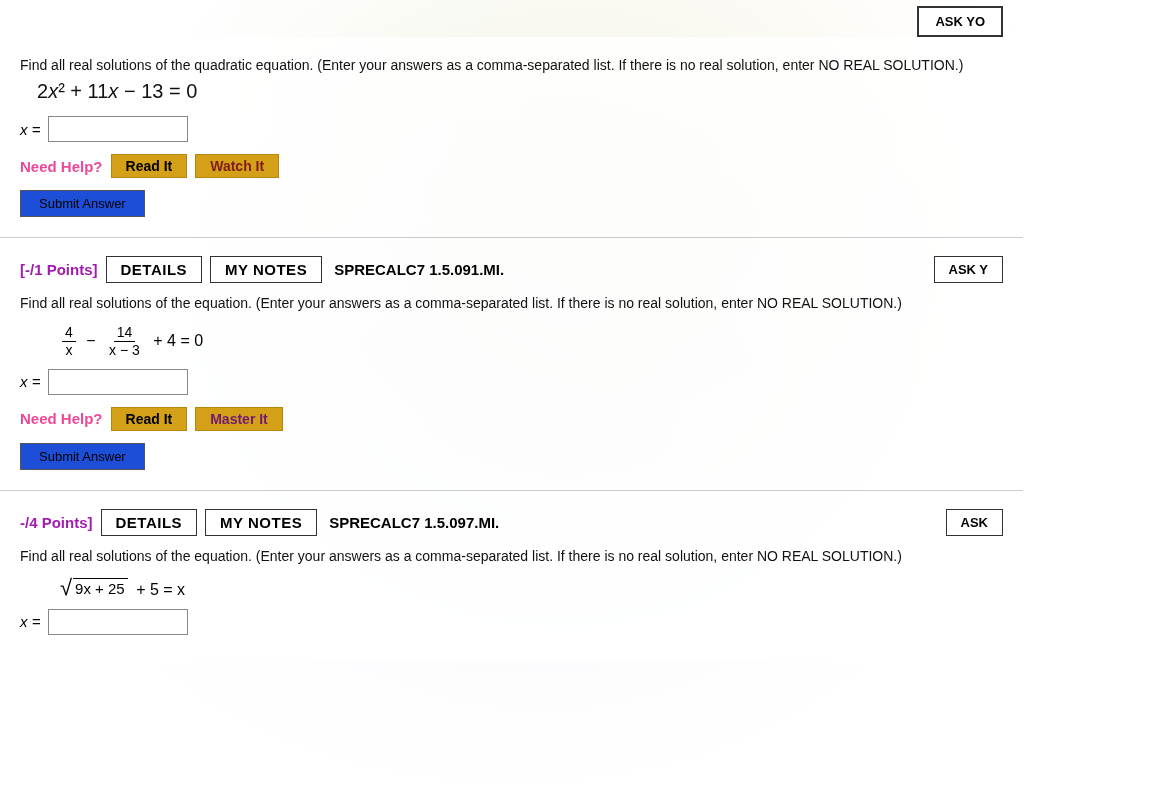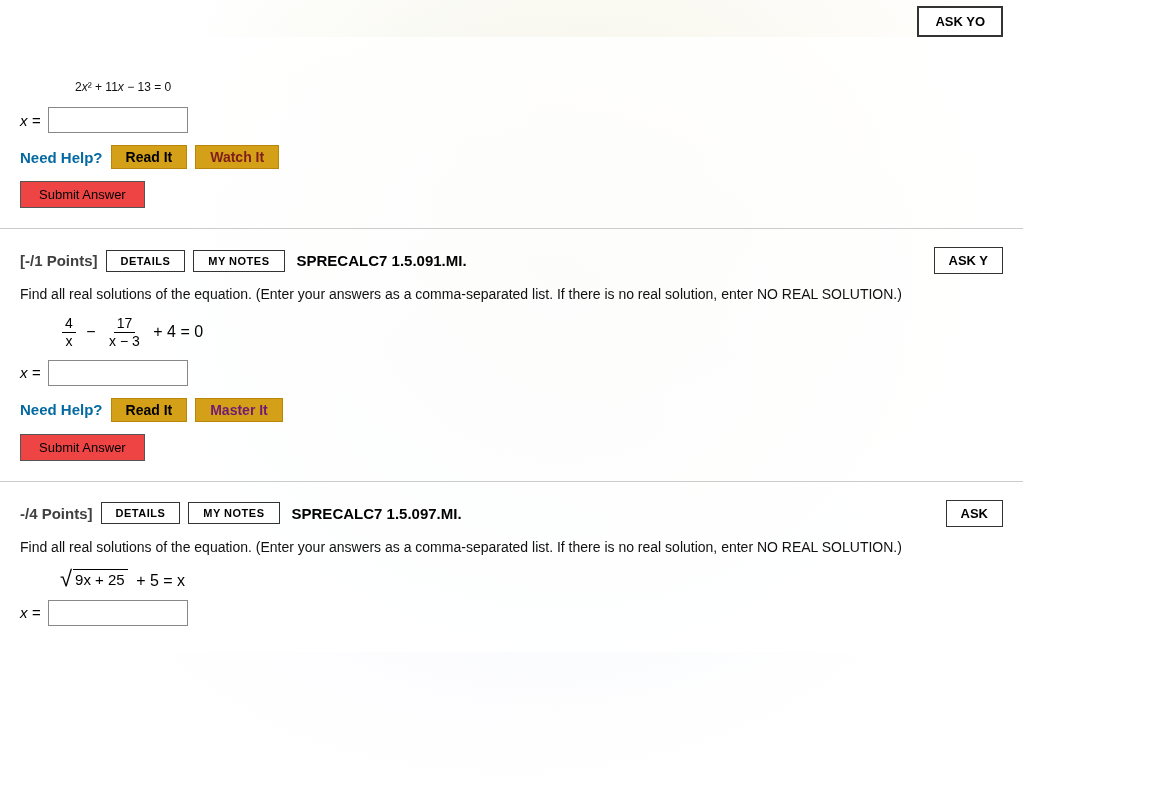--- a/index.html
+++ b/index.html
@@ -45,28 +45,28 @@
     .section-header {
       display: flex;
       align-items: center;
       gap: 8px;
       margin-bottom: 10px;
     }
 
     .points-label {
       font-size: 15px;
       font-weight: bold;
-      color: #404040;
+      color: #a21caf;
     }
 
     .btn-details, .btn-mynotes {
       border: 1.5px solid #333;
       background: #fff;
       padding: 4px 14px;
-      font-size: 11px;
+      font-size: 15px;
       font-weight: bold;
       cursor: pointer;
       letter-spacing: 0.5px;
     }
 
     .problem-id {
       font-weight: bold;
       font-size: 15px;
       margin-left: 4px;
     }
@@ -135,21 +135,21 @@
 
     .need-help-row {
       display: flex;
       align-items: center;
       gap: 8px;
       margin-bottom: 12px;
     }
 
     .need-help-label {
       font-weight: bold;
-      color: #0369a1;
+      color: #ec4899;
       font-size: 15px;
     }
 
     .btn-read, .btn-watch, .btn-master {
       padding: 3px 14px;
       font-size: 14px;
       font-weight: bold;
       cursor: pointer;
       border: 1.5px solid #888;
     }
@@ -172,21 +172,21 @@
       border-color: #b8860b;
     }
 
     .submit-row {
       margin-top: 6px;
       margin-bottom: 6px;
     }
 
     .btn-submit {
       border: 1.5px solid #555;
-      background: #ef4444;
+      background: #1d4ed8;
       padding: 5px 18px;
       font-size: 13px;
       cursor: pointer;
     }
 
     .top-bar {
       display: flex;
       justify-content: flex-end;
       padding: 6px 20px 0 20px;
     }
@@ -221,22 +221,22 @@
 <div class="page-wrapper">
   <div class="ripple-bg"></div>
   <div class="content">
 
     <div class="top-bar">
       <button class="ask-your-btn">ASK YO</button>
     </div>
 
     <div class="section" style="border-top:none;">
       <div class="problem-instruction">
-        <br>
-        <span style="margin-left:55px; font-size:12px;">2<em>x</em>² + 11<em>x</em> − 13 = 0</span>
+        <span>Find all real solutions of the quadratic equation. (Enter your answers as a comma-separated list. If there is no real solution, enter NO REAL SOLUTION.)</span><br>
+        <span style="margin-left:17px; font-size:20px;">2<em>x</em>² + 11<em>x</em> − 13 = 0</span>
       </div>
       <div class="answer-row">
         <span class="answer-label">x =</span>
         <input class="answer-input" type="text" value="" style="">
       </div>
       <div class="need-help-row">
         <span class="need-help-label">Need Help?</span>
         <button class="btn-read">Read It</button>
         <button class="btn-watch">Watch It</button>
       </div>
@@ -257,21 +257,21 @@
         <span>Find all real solutions of the equation. (Enter your answers as a comma-separated list. If there is no real solution, enter NO REAL SOLUTION.)</span>
       </div>
 
       <div class="math-equation" style="margin-top:8px; margin-bottom:10px;">
         <span class="math-fraction">
           <span class="num">4</span>
           <span class="den">x</span>
         </span>
         <span style="margin:0 4px;">−</span>
         <span class="math-fraction">
-          <span class="num">17</span>
+          <span class="num">14</span>
           <span class="den">x − 3</span>
         </span>
         <span style="margin-left:4px;">+ 4 = 0</span>
       </div>
       <div class="answer-row">
         <span class="answer-label">x =</span>
         <input class="answer-input" type="text" value="" style="">
       </div>
       <div class="need-help-row">
         <span class="need-help-label">Need Help?</span>

